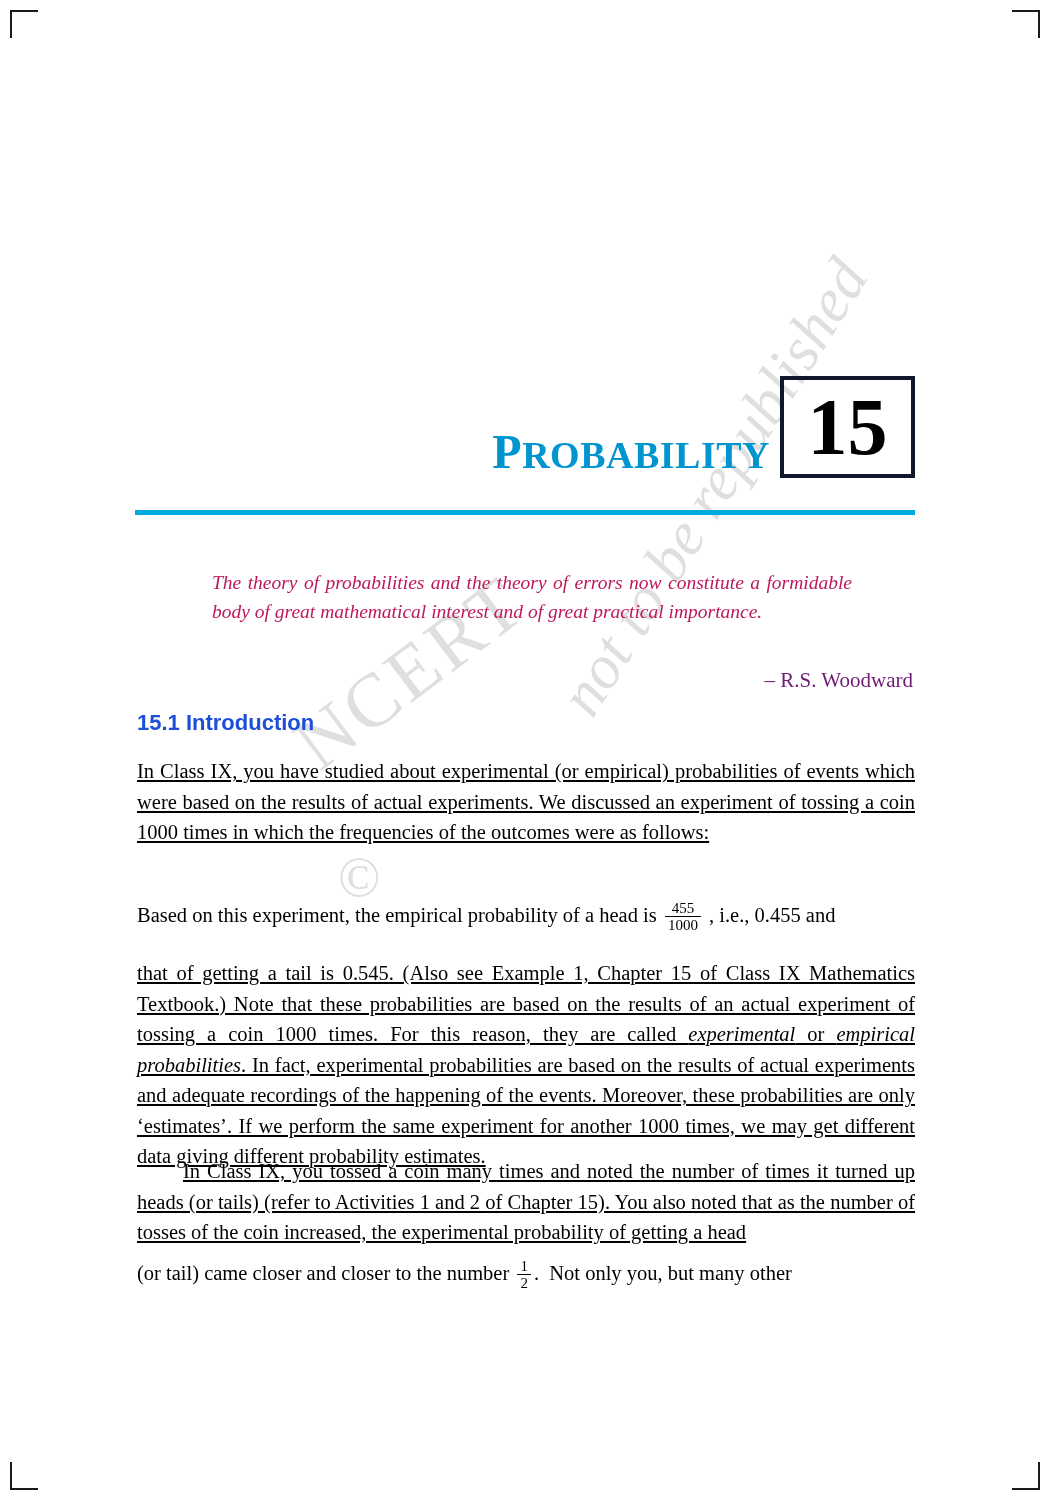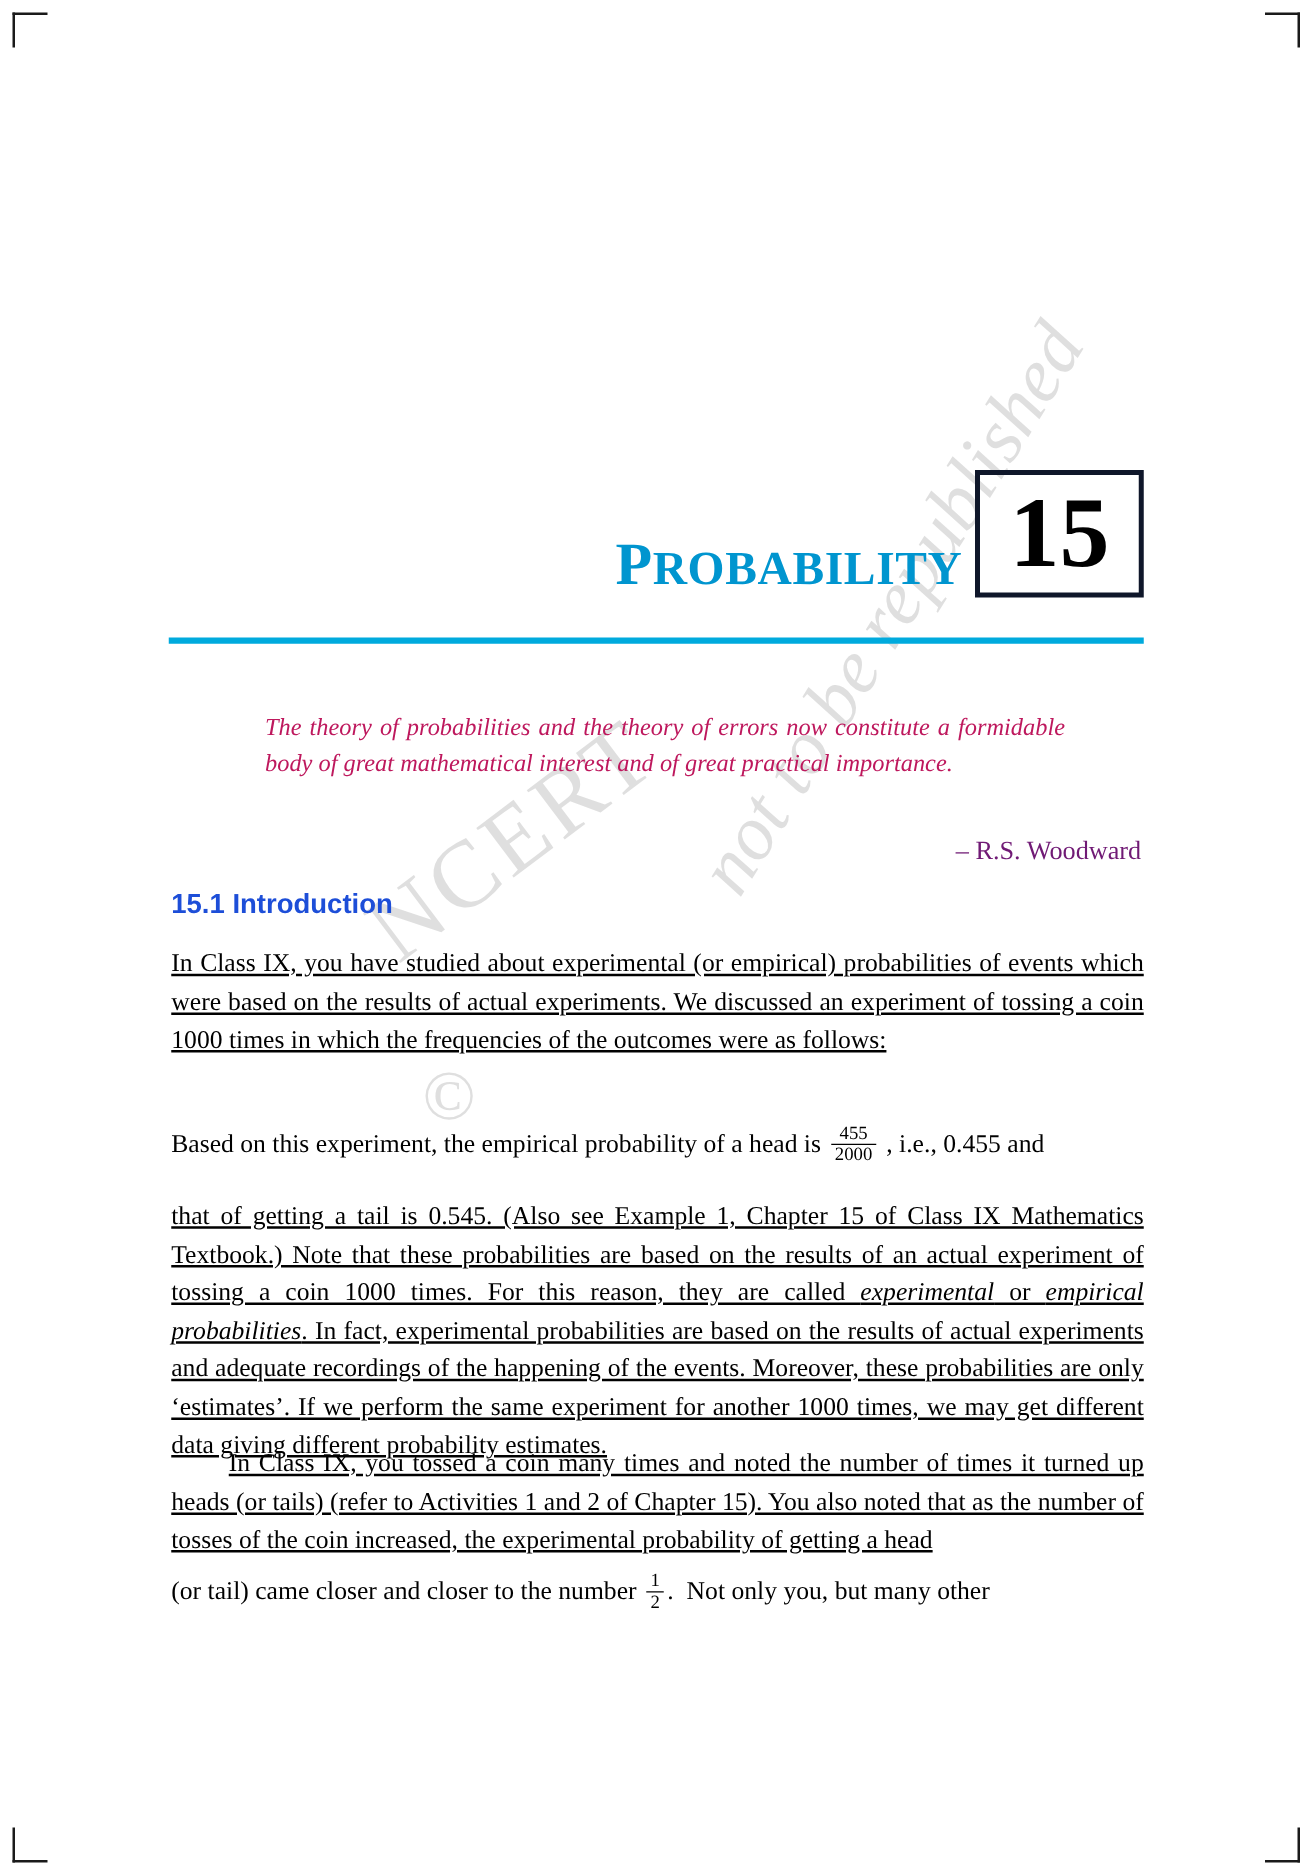--- a/index.html
+++ b/index.html
@@ -247,21 +247,21 @@
 
   <div class="section-head">15.1  Introduction</div>
 
   <div class="body-block" id="para1">In Class IX, you have studied about experimental (or empirical) probabilities of events which were based on the results of actual experiments. We discussed an experiment of tossing a coin 1000 times in which the frequencies of the outcomes were as follows:</div>
 
 
   <div class="frac-line">
     <span>Based on this experiment, the empirical probability of a head is</span>
     <span class="frac">
       <span class="num">455</span>
-      <span class="den">2000</span>
+      <span class="den">1000</span>
     </span>
     <span>, i.e., 0.455 and</span>
   </div>
 
   <div class="body-block" id="para2"><span>that of getting a tail is 0.545. (Also see Example 1, Chapter 15 of Class IX Mathematics Textbook.) Note that these probabilities are based on the results of an actual experiment of tossing a coin 1000 times. For this reason, they are called </span><span class="ital">experimental</span><span> or </span><span class="ital">empirical probabilities</span><span>. In fact, experimental probabilities are based on the results of actual experiments and adequate recordings of the happening of the events.  Moreover, these probabilities are only ‘estimates’. If we perform the same experiment for another 1000 times, we may get different data giving different probability estimates.</span></div>
 
   <div class="body-block" id="para3">In Class IX, you tossed a coin many times and noted the number of times it turned up heads (or tails) (refer to Activities 1 and 2 of Chapter 15). You also noted that as the number of tosses of the coin increased, the experimental probability of getting a head</div>
 
   <div class="frac-line2">
     <span>(or tail) came closer and closer to the number</span>

